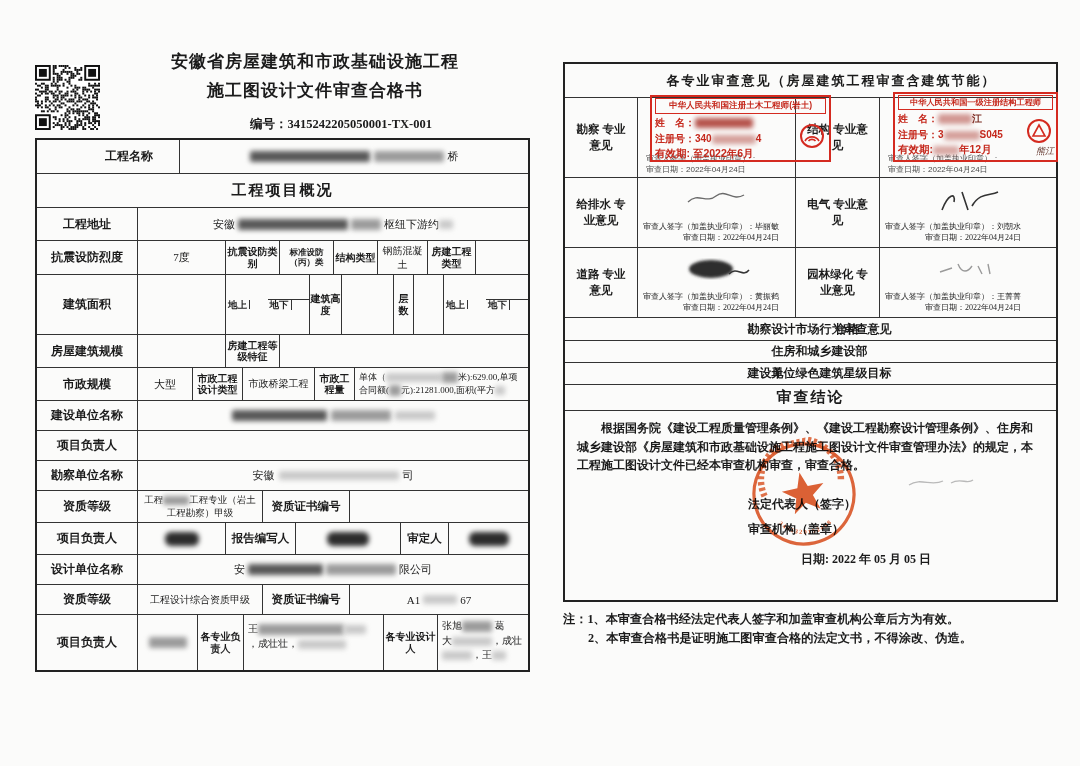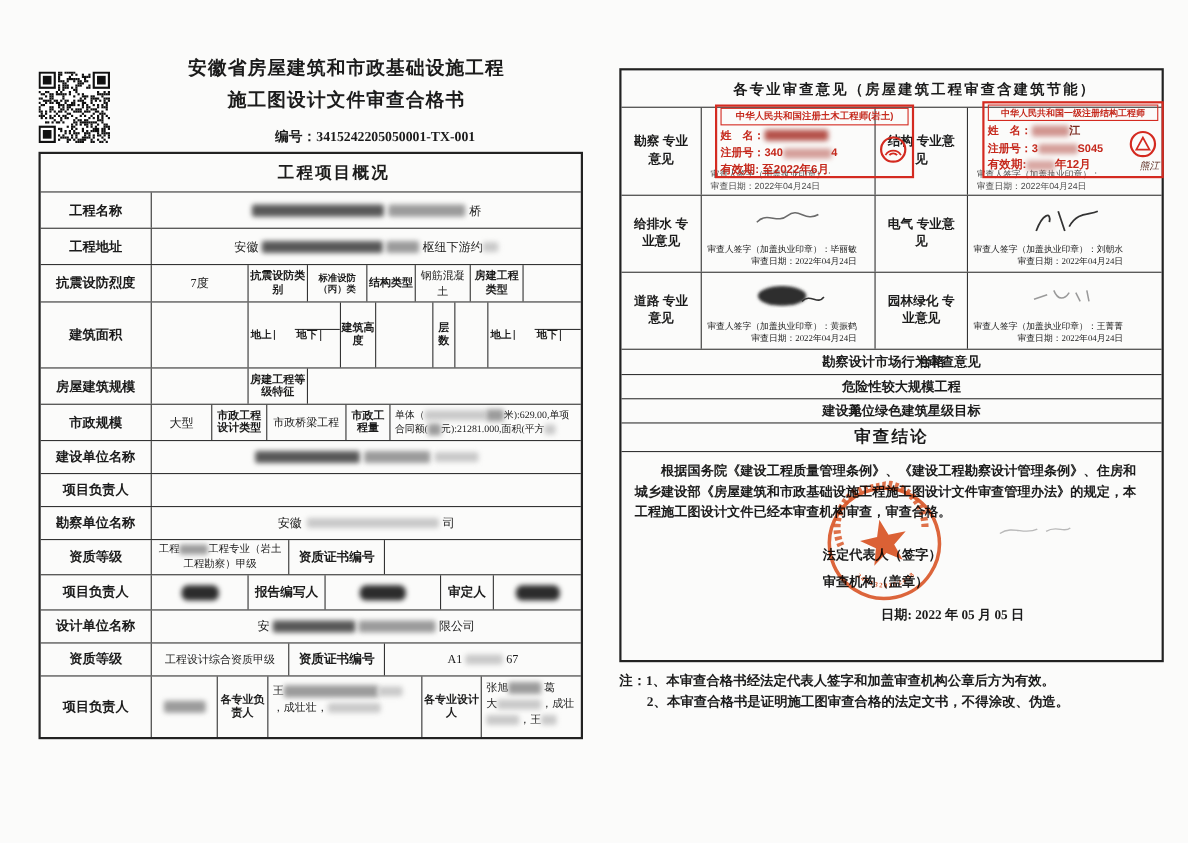--- a/index.html
+++ b/index.html
@@ -474,32 +474,32 @@
 
   <div class="titles">
     <div class="t1">安徽省房屋建筑和市政基础设施工程</div>
     <div class="t1">施工图设计文件审查合格书</div>
   </div>
   <div class="docno">
     <span>编号：</span><span>3415242205050001-TX-001</span>
   </div>
 
   <div class="tbl" style="top:98px;">
-    <div class="tr" style="height:34px">
-        <div class="c ttl" style="flex:1">工程项目概况</div>
-      </div>
-
     <div class="tr" style="height:33px">
       <div class="c lab" style="width:100px">工程名称</div>
       <div class="c val" style="flex:1">
         <span class="rd d" style="width:120px"></span>
           <span class="rd m" style="width:70px;margin:0 4px"></span>
           <span>桥</span>
       </div>
     </div>
+
+    <div class="tr" style="height:34px">
+        <div class="c ttl" style="flex:1">工程项目概况</div>
+      </div>
 
     <div class="tr" style="height:33px">
       <div class="c lab" style="width:100px">工程地址</div>
       <div class="c val" style="flex:1">
         <span>安徽</span>
           <span class="rd d" style="width:110px;margin:0 3px"></span>
           <span class="rd m" style="width:30px;margin-right:3px"></span>
           <span>枢纽下游约</span>
           <span class="rd l" style="width:14px"></span>
       </div>
@@ -723,21 +723,21 @@
     </div>
 
     <div class="tr" style="height:23px">
       <div class="c rowlab" style="flex:1">
         <span>勘察设计市场行为审查意见</span>
         <span class="rowval">合格</span>
       </div>
     </div>
     <div class="tr" style="height:22px">
       <div class="c rowlab" style="flex:1">
-        <span>危险性较大规模工程</span>
+        <span>住房和城乡建设部</span>
         <span class="rowval"></span>
       </div>
     </div>
     <div class="tr" style="height:22px">
       <div class="c rowlab" style="flex:1">
         <span>建设单位绿色建筑星级目标</span>
         <span class="rowval" style="left:42%">无</span>
       </div>
     </div>
 

